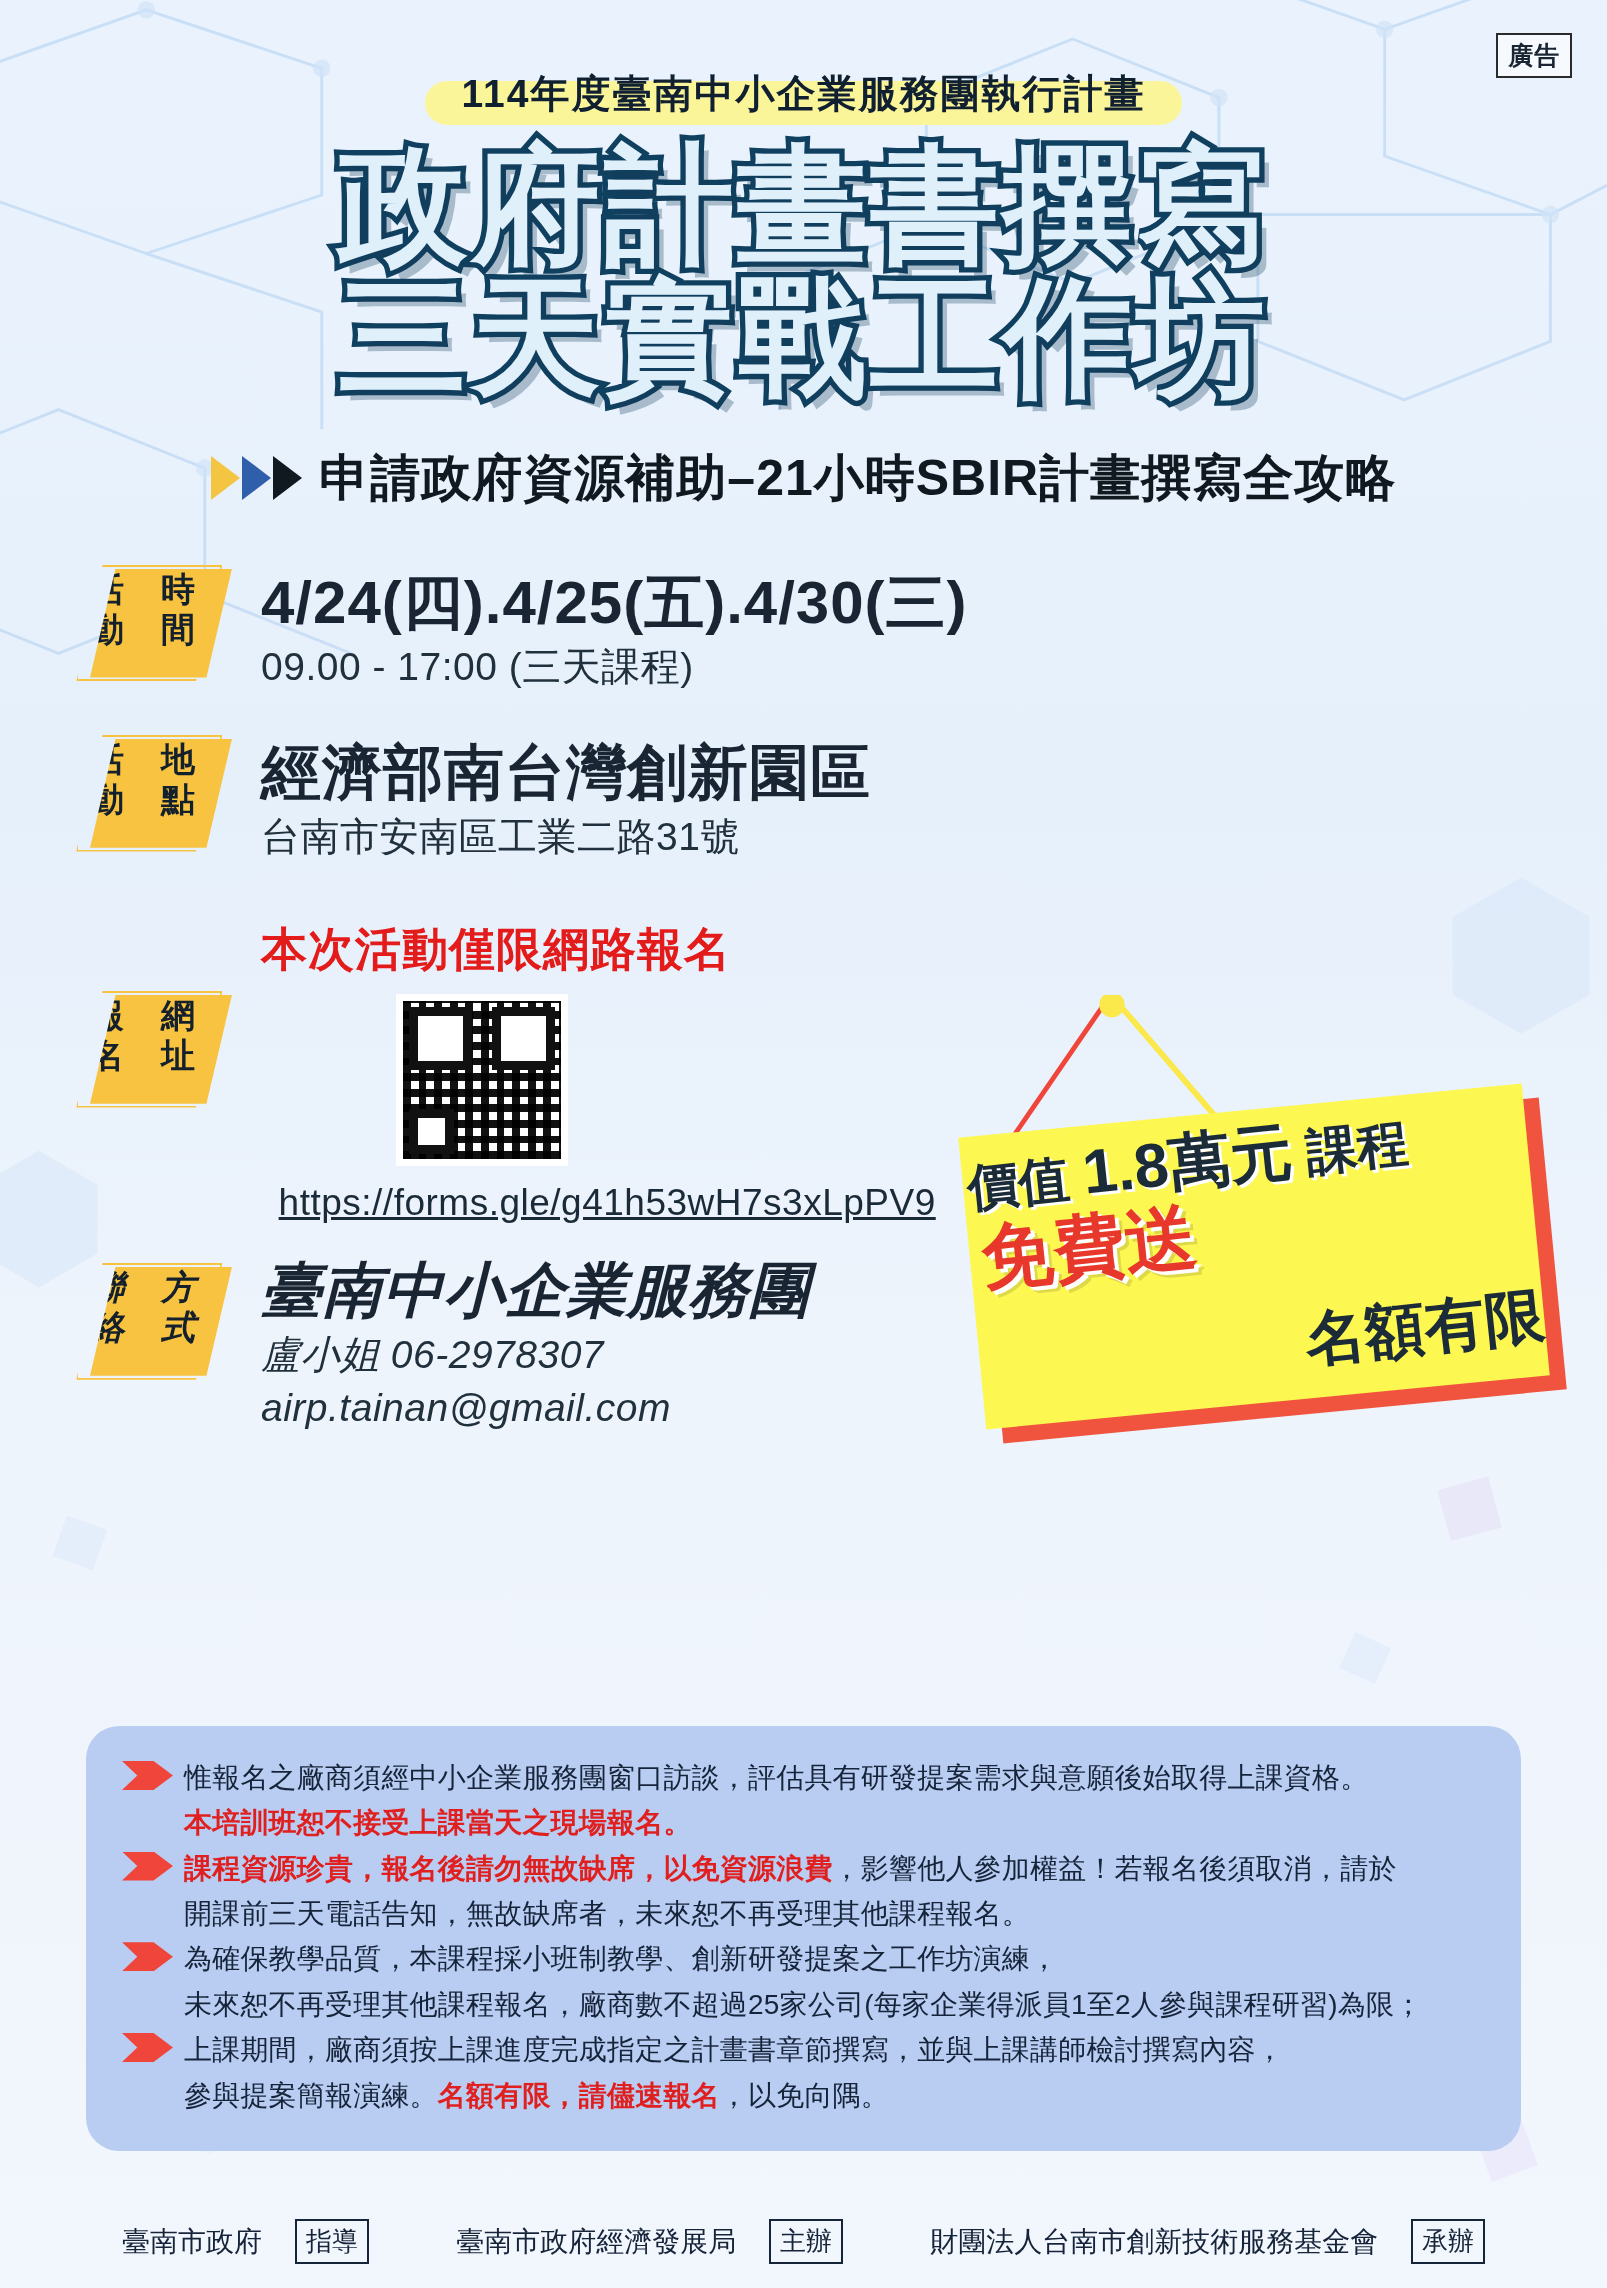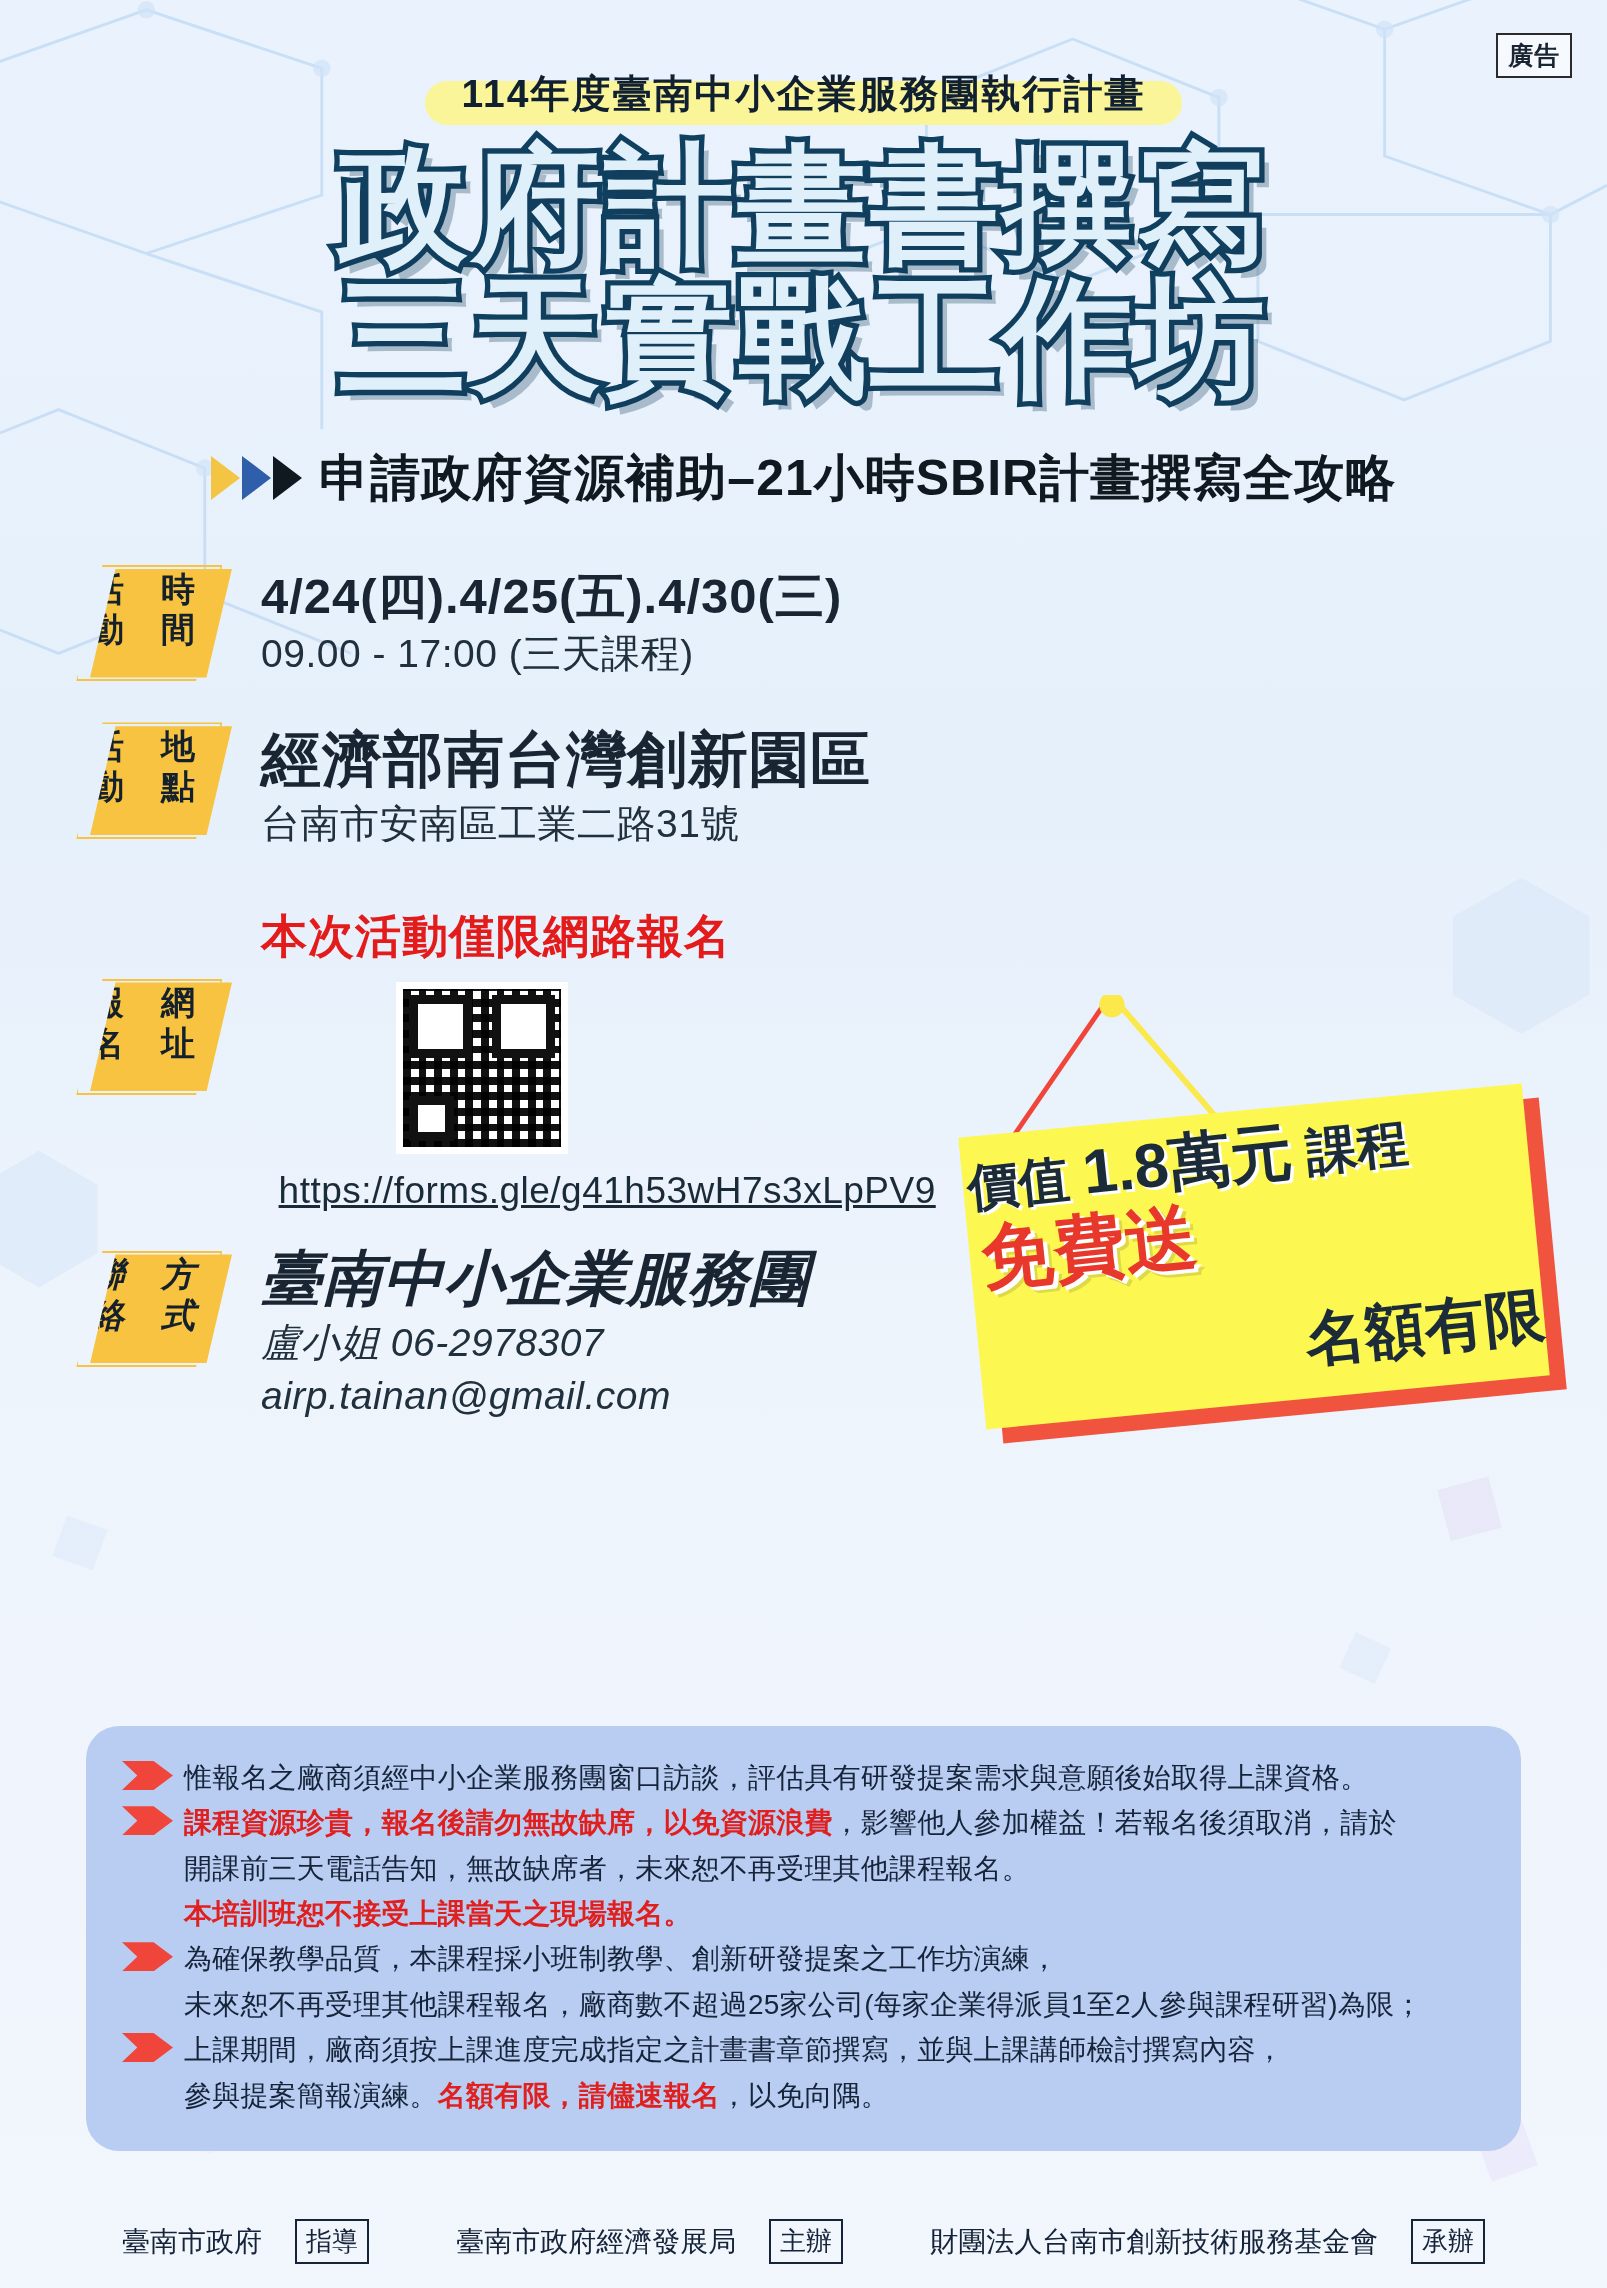--- a/index.html
+++ b/index.html
@@ -76,21 +76,21 @@
   }
   .hexwrap { position: relative; flex: 0 0 auto; }
   .hexwrap::before {
     content:""; position:absolute; left:-13.7px; top:-3.9px; height: calc(100% + 7.8px); width: 146px;
     border: 2.9px solid #f7c340;
     clip-path: polygon(18% 0, 100% 0, 82% 100%, 0 100%);
     background: transparent; box-sizing: border-box;
   }
   .row-body { padding-left: 29px; }
   .ln1 { font-size: 60px; font-weight: bold; letter-spacing: 1px; line-height: 1.12; }
-  .ln1.date { font-size: 49px; }
+  .ln1.date { font-size: 60px; }
   .ln2 { font-size: 39px; color: #20303d; margin-top: 3.9px; letter-spacing: 0.5px; }
   .ln-red {
     font-size: 46px; font-weight: bold; color: #e41b1b; letter-spacing: 1px;
   }
   .qr-block { margin-top: 13.7px; margin-left: 135px; }
   .qr {
     width: 172px; height: 172px;
     background:
       repeating-linear-gradient(90deg,#111 0 7.8px,#fff 7.8px 15.6px),
       repeating-linear-gradient(0deg,#111 0 7.8px,#fff 7.8px 15.6px);
@@ -285,22 +285,22 @@
     <div class="tag-l1">
       <span class="tag-hl">價值 </span><b class="tag-hl">1.8萬元</b><span class="tag-hl"> 課程</span>
     </div>
     <div class="tag-l2">免費送</div>
     <div class="tag-l3">名額有限</div>
   </div>
 </div>
 
 <div class="notes">
   <div class="note" id="n0"><span class="arrow"></span><span class="t"><span>惟報名之廠商須經中小企業服務團窗口訪談，評估具有研發提案需求與意願後始取得上課資格。</span></span></div>
+  <div class="note" id="n1" style="padding-left:0;"><span class="t"><span class="r">本培訓班恕不接受上課當天之現場報名。</span></span></div>
   <div class="note" id="n2"><span class="arrow"></span><span class="t"><span class="r">課程資源珍貴，報名後請勿無故缺席，以免資源浪費</span><span>，影響他人參加權益！若報名後須取消，請於</span><br><span>開課前三天電話告知，無故缺席者，未來恕不再受理其他課程報名。</span></span></div>
-  <div class="note" id="n1" style="padding-left:0;"><span class="t"><span class="r">本培訓班恕不接受上課當天之現場報名。</span></span></div>
   <div class="note" id="n3"><span class="arrow"></span><span class="t"><span>為確保教學品質，本課程採小班制教學、創新研發提案之工作坊演練，</span><br><span>未來恕不再受理其他課程報名，廠商數不超過25家公司(每家企業得派員1至2人參與課程研習)為限；</span></span></div>
   <div class="note" id="n4"><span class="arrow"></span><span class="t"><span>上課期間，廠商須按上課進度完成指定之計畫書章節撰寫，並與上課講師檢討撰寫內容，</span><br><span>參與提案簡報演練。</span><span class="r">名額有限，請儘速報名</span><span>，以免向隅。</span></span></div>
 </div>
 
 <div class="footer">
   <span>臺南市政府</span>
   <span class="box">指導</span>
   <span class="gap"></span>
   <span>臺南市政府經濟發展局</span>
   <span class="box">主辦</span>

